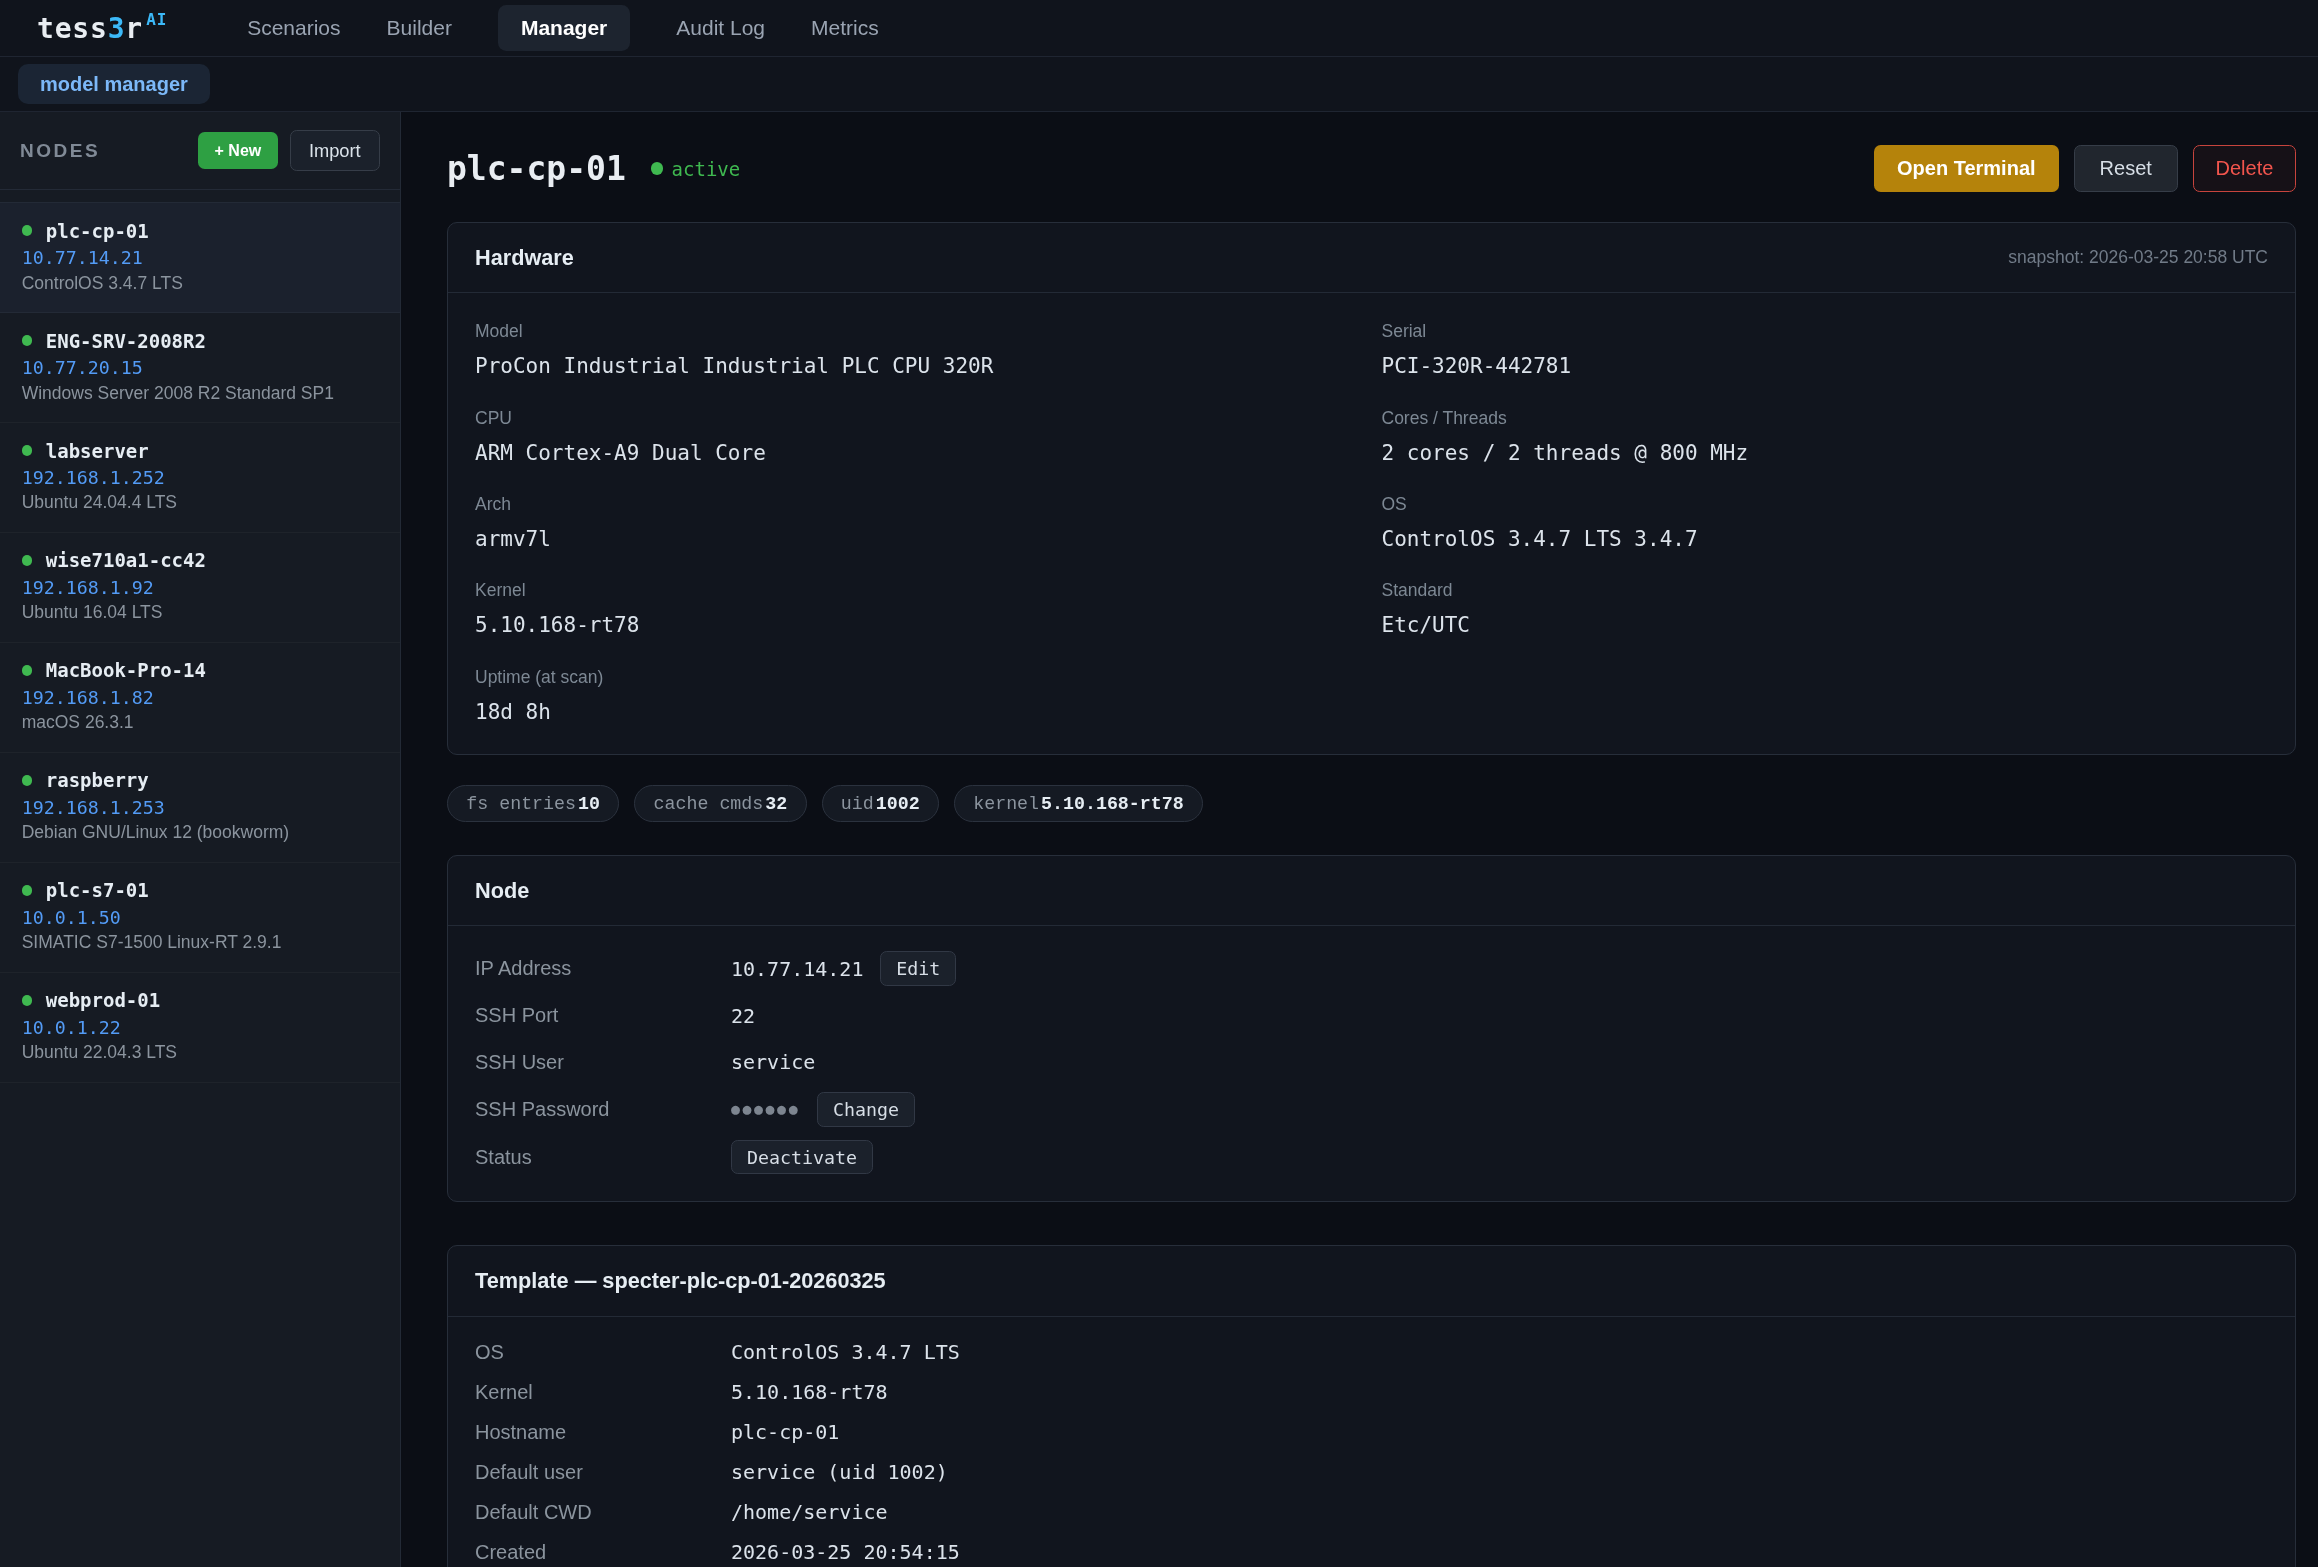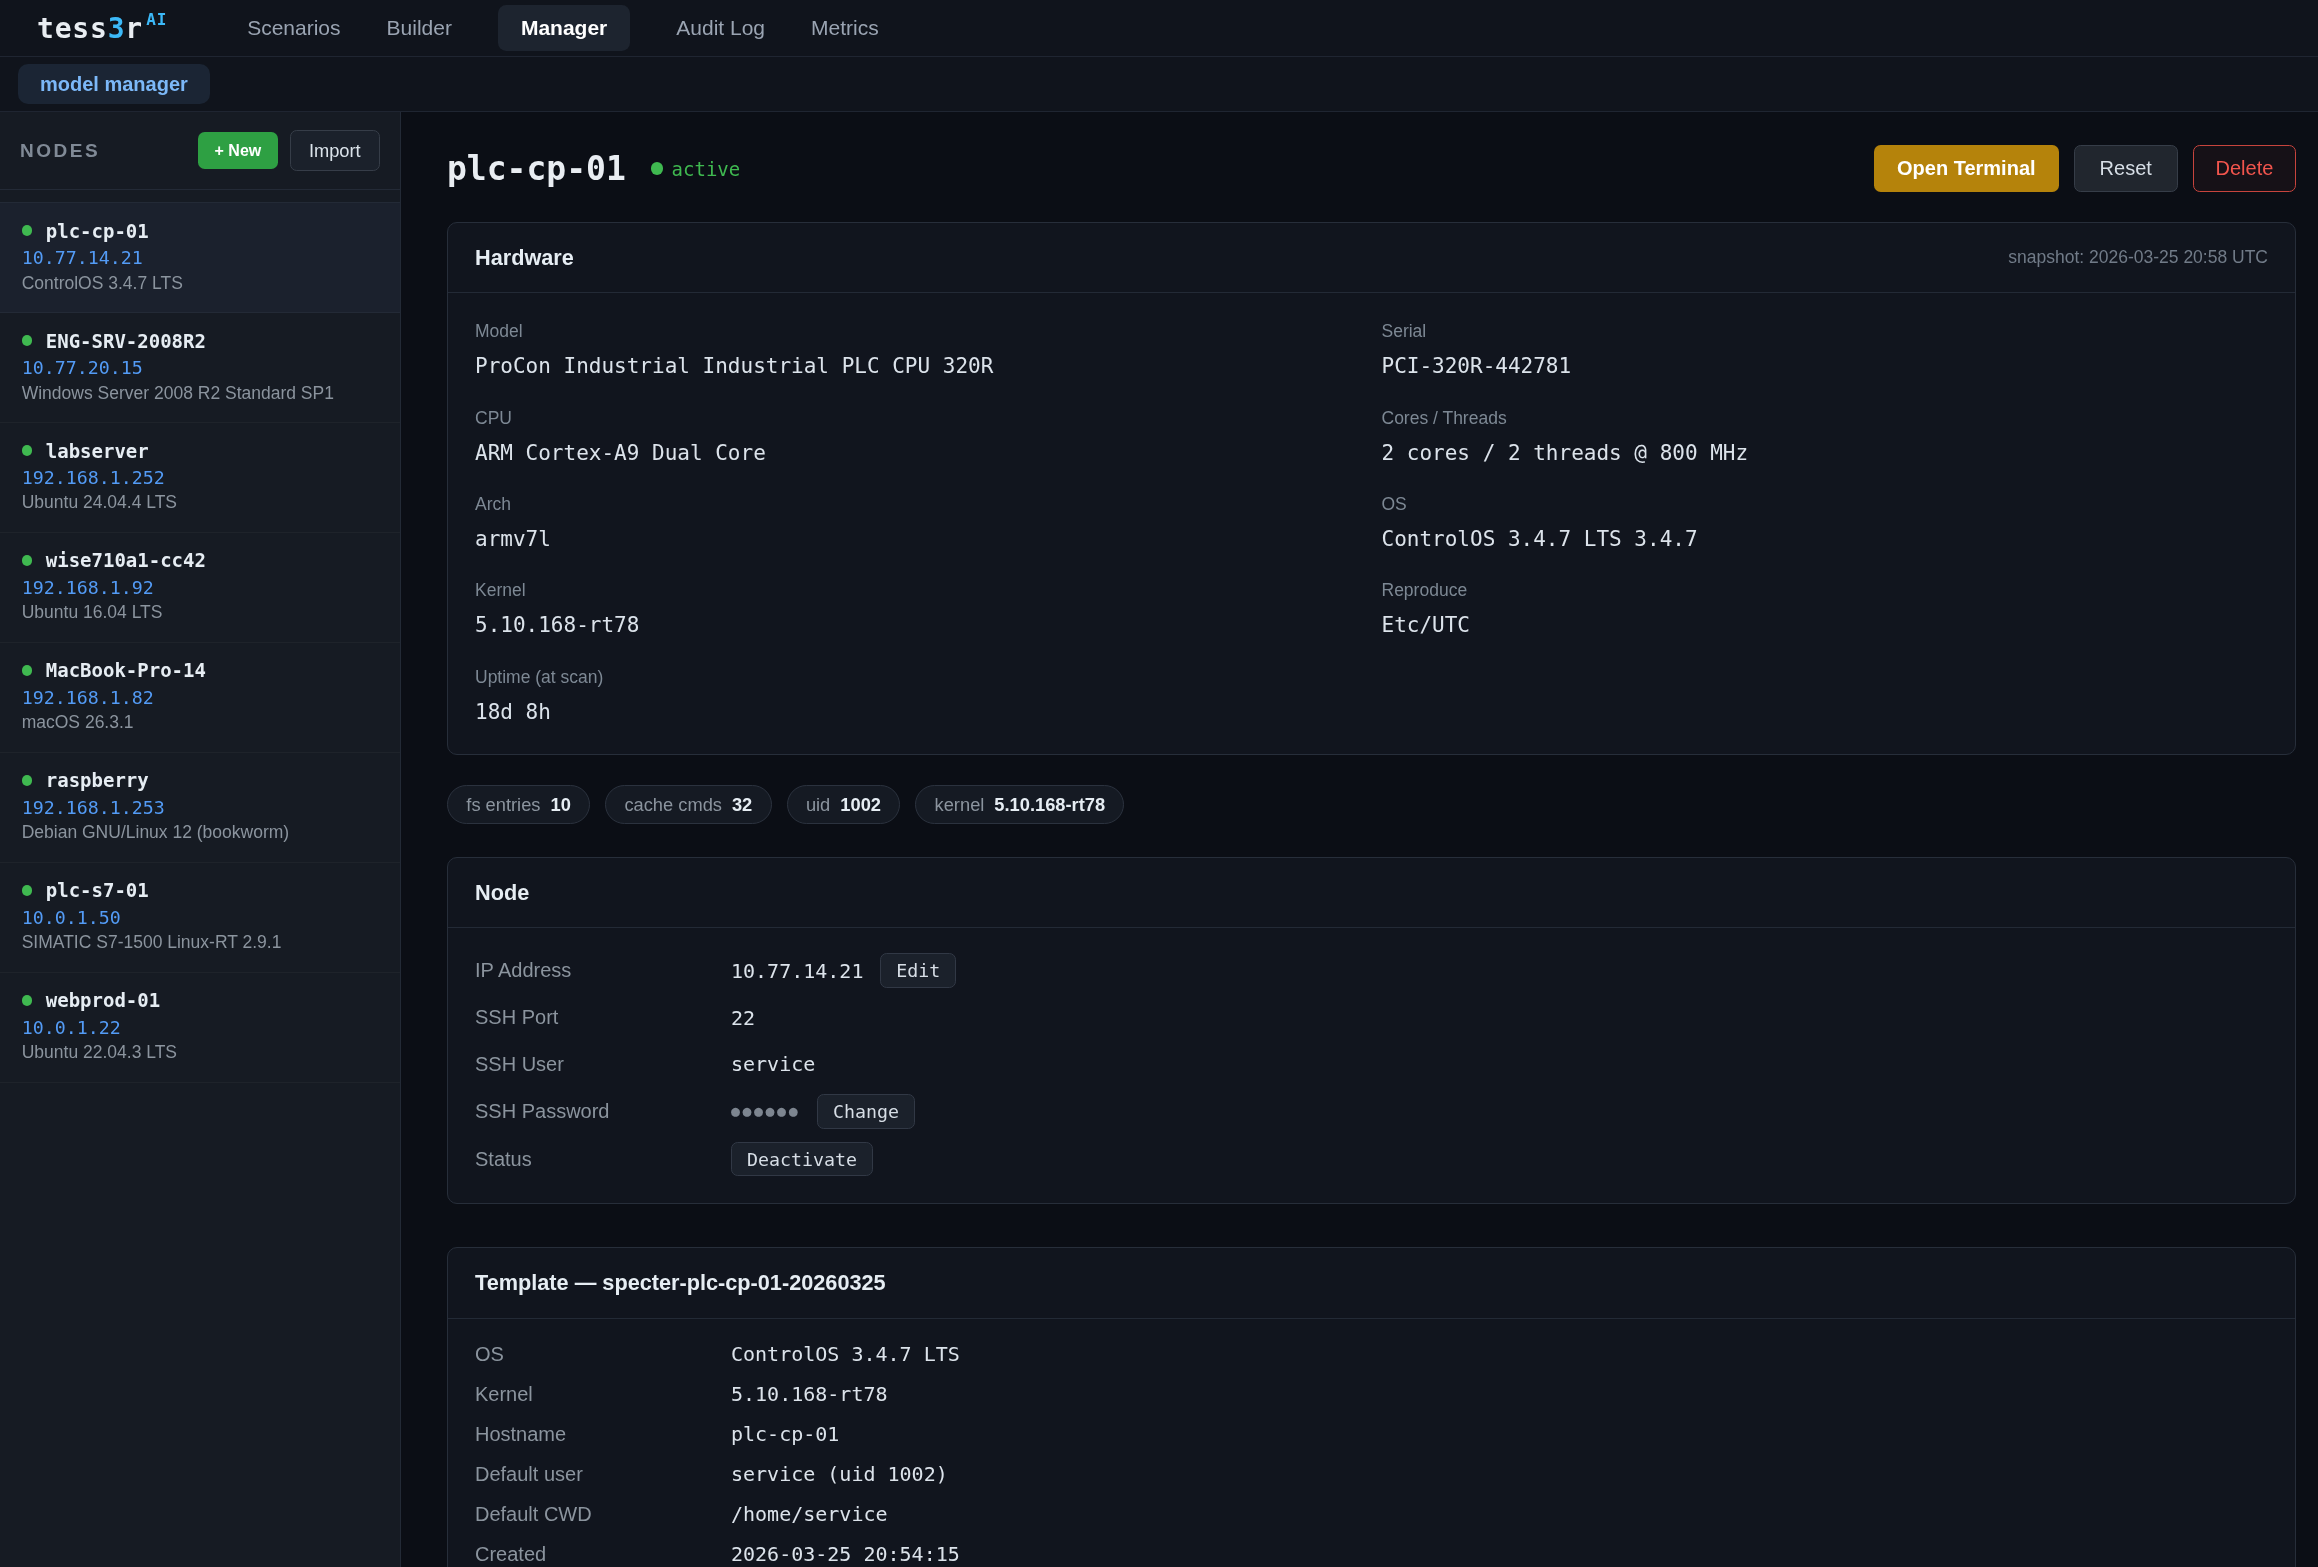--- a/index.html
+++ b/index.html
@@ -91,22 +91,22 @@
   .card-title{font-size:21.7px;font-weight:bold;color:var(--txt);}
   .card-note{font-size:17.5px;color:var(--txt-3);}
 
   .hw-card{margin-top:30px;}
   .hw-grid{display:grid;grid-template-columns:repeat(2,1fr);column-gap:20px;row-gap:27px;
     padding:28px 27px 28px;}
   .fld-label{font-size:17.5px;color:#7d8894;margin-bottom:10px;}
   .fld-value{font-family:var(--mono);font-size:21px;color:#dce3eb;line-height:1.35;}
 
   .chips{display:flex;gap:15px;margin-top:30px;}
-  .chip{display:flex;align-items:flex-start;gap:10px;background:var(--bg-chip);
-    border:0.8px solid #2b323e;border-radius:832px;padding:7.5px 18.3px;font-family:Liberation Sans, sans-serif;font-size:18.3px;}
+  .chip{display:flex;align-items:flex-start;gap:2px;background:var(--bg-chip);
+    border:0.8px solid #2b323e;border-radius:832px;padding:7.5px 18.3px;font-family:Liberation Mono, monospace;font-size:18.3px;}
   .chip-label{color:var(--txt-2);}
   .chip-value{color:var(--txt);font-weight:bold;}
 
   .node-card{margin-top:33px;}
   .kv-body{padding:25px 27px 27px;}
   .kv-row{display:flex;align-items:center;min-height:33px;margin-bottom:13.3px;}
   .kv-row:last-child{margin-bottom:0;}
   .kv-label{width:256px;flex:none;font-size:20px;color:var(--txt-2);}
   .kv-value{font-family:var(--mono);font-size:20px;color:#dce3eb;}
   .btn-small{background:#1b212b;color:#d7dee6;font-family:var(--mono);font-size:18.3px;
@@ -277,21 +277,21 @@
         </div>
         <div>
           <div class="fld-label">OS</div>
           <div class="fld-value">ControlOS 3.4.7 LTS 3.4.7</div>
         </div>
         <div>
           <div class="fld-label">Kernel</div>
           <div class="fld-value">5.10.168-rt78</div>
         </div>
         <div>
-          <div class="fld-label">Reproduce</div>
+          <div class="fld-label">Standard</div>
           <div class="fld-value">Etc/UTC</div>
         </div>
         <div>
           <div class="fld-label">Uptime (at scan)</div>
           <div class="fld-value">18d 8h</div>
         </div>
       </div>
     </section>
 
     <div class="chips">

